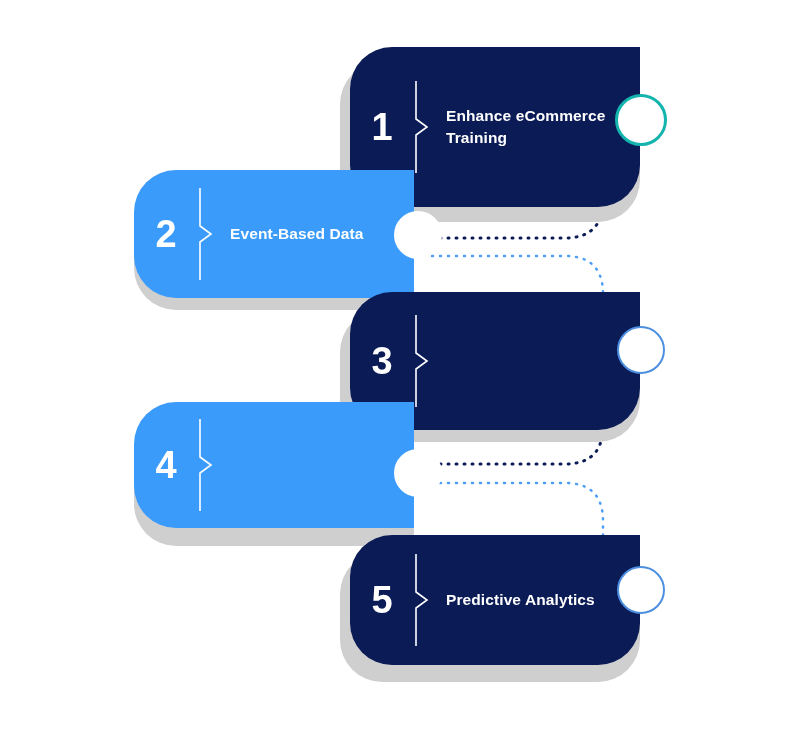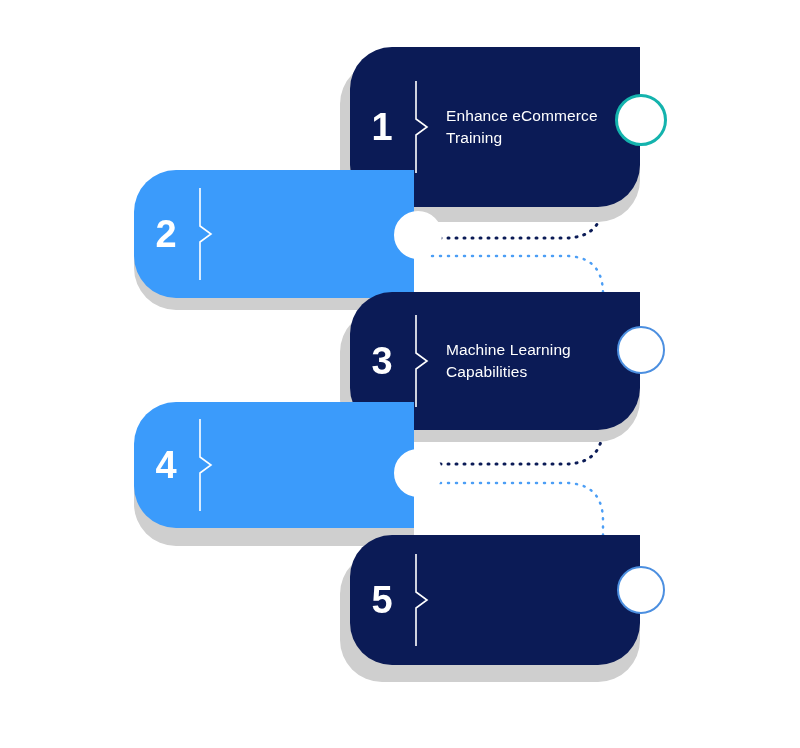--- a/index.html
+++ b/index.html
@@ -82,21 +82,21 @@
   }
   .divider svg {
     display: block;
     width: 16px;
     height: 96px;
   }
 
   .card-title {
     color: #ffffff;
     font-size: 15.5px;
-    font-weight: normal;
+    font-weight: bold;
     line-height: 1.45;
     letter-spacing: 0.1px;
     max-width: 180px;
   }
   .card.navy .card-title { max-width: 175px; }
 
   
   .end-circle {
     position: absolute;
     box-sizing: border-box;
@@ -141,47 +141,48 @@
   </div>
   <div class="end-circle teal" style="left:615px; top:94px; width:52px; height:52px;"></div>
 
   <div class="card blue" style="left:134px; top:170px; width:280px; height:128px;">
     <div class="card-number">2</div>
     <div class="divider">
       <svg viewBox="0 0 16 96" xmlns="http://www.w3.org/2000/svg">
         <path d="M 2 2 L 2 40 L 13 48 L 2 56 L 2 94" fill="none" stroke="#ffffff" stroke-width="1.6"></path>
       </svg>
     </div>
+    <div class="card-title">Event-Based Data</div>
   </div>
   <div class="end-circle white" style="left:394px; top:211px; width:48px; height:48px; border-color:#ffffff;"></div>
 
   <div class="card navy" style="left:350px; top:292px; width:290px; height:138px;">
     <div class="card-number">3</div>
     <div class="divider">
       <svg viewBox="0 0 16 96" xmlns="http://www.w3.org/2000/svg">
         <path d="M 2 2 L 2 40 L 13 48 L 2 56 L 2 94" fill="none" stroke="#ffffff" stroke-width="1.6"></path>
       </svg>
     </div>
-    <div class="card-title">Machine Learning Capabilities</div>
   </div>
   <div class="end-circle blue" style="left:617px; top:326px; width:48px; height:48px;"></div>
 
   <div class="card blue" style="left:134px; top:402px; width:280px; height:126px;">
     <div class="card-number">4</div>
     <div class="divider">
       <svg viewBox="0 0 16 96" xmlns="http://www.w3.org/2000/svg">
         <path d="M 2 2 L 2 40 L 13 48 L 2 56 L 2 94" fill="none" stroke="#ffffff" stroke-width="1.6"></path>
       </svg>
     </div>
   </div>
   <div class="end-circle white" style="left:394px; top:449px; width:48px; height:48px; border-color:#ffffff;"></div>
 
   <div class="card navy" style="left:350px; top:535px; width:290px; height:130px;">
     <div class="card-number">5</div>
     <div class="divider">
       <svg viewBox="0 0 16 96" xmlns="http://www.w3.org/2000/svg">
         <path d="M 2 2 L 2 40 L 13 48 L 2 56 L 2 94" fill="none" stroke="#ffffff" stroke-width="1.6"></path>
       </svg>
     </div>
+    <div class="card-title">Predictive Analytics</div>
   </div>
   <div class="end-circle blue" style="left:617px; top:566px; width:48px; height:48px;"></div>
 
 </div>
 
 </body></html>

